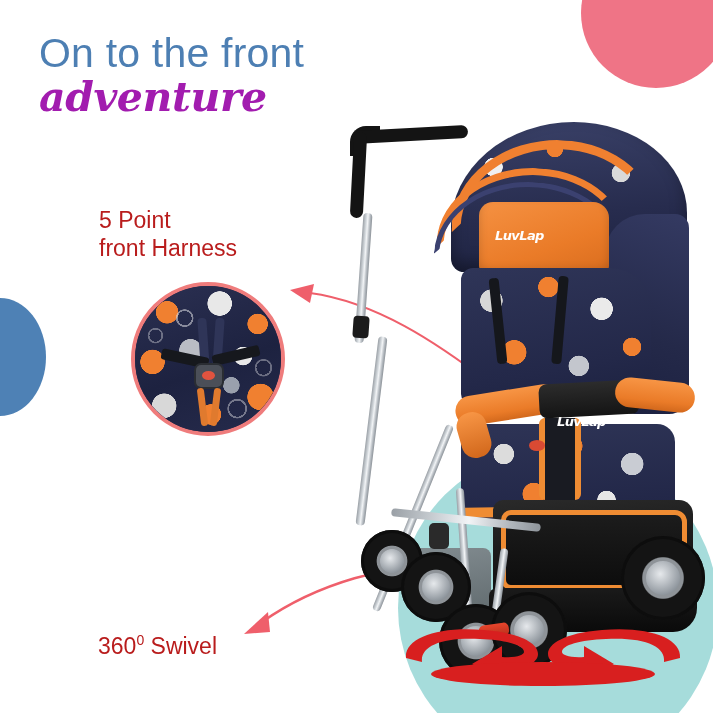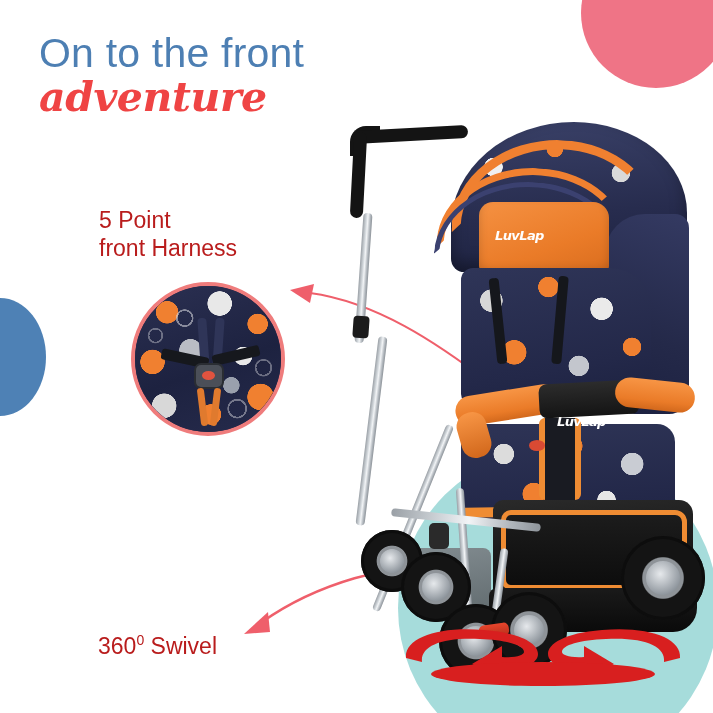--- a/index.html
+++ b/index.html
@@ -49,21 +49,21 @@
     letter-spacing:.2px;
     white-space:nowrap;
   }
   #headline-line2{
     display:block;
     margin-top:3px;
     font-family:"DejaVu Serif", serif;
     font-style:italic;
     font-weight:700;
     font-size:41px;
-    color:#ef4444;
+    color:#a21caf;
     letter-spacing:-.4px;
     white-space:nowrap;
   }
 
   
   .feature-label{
     position:absolute;
     font-family:"Liberation Sans", sans-serif;
     font-size:23px;
     font-weight:400;

